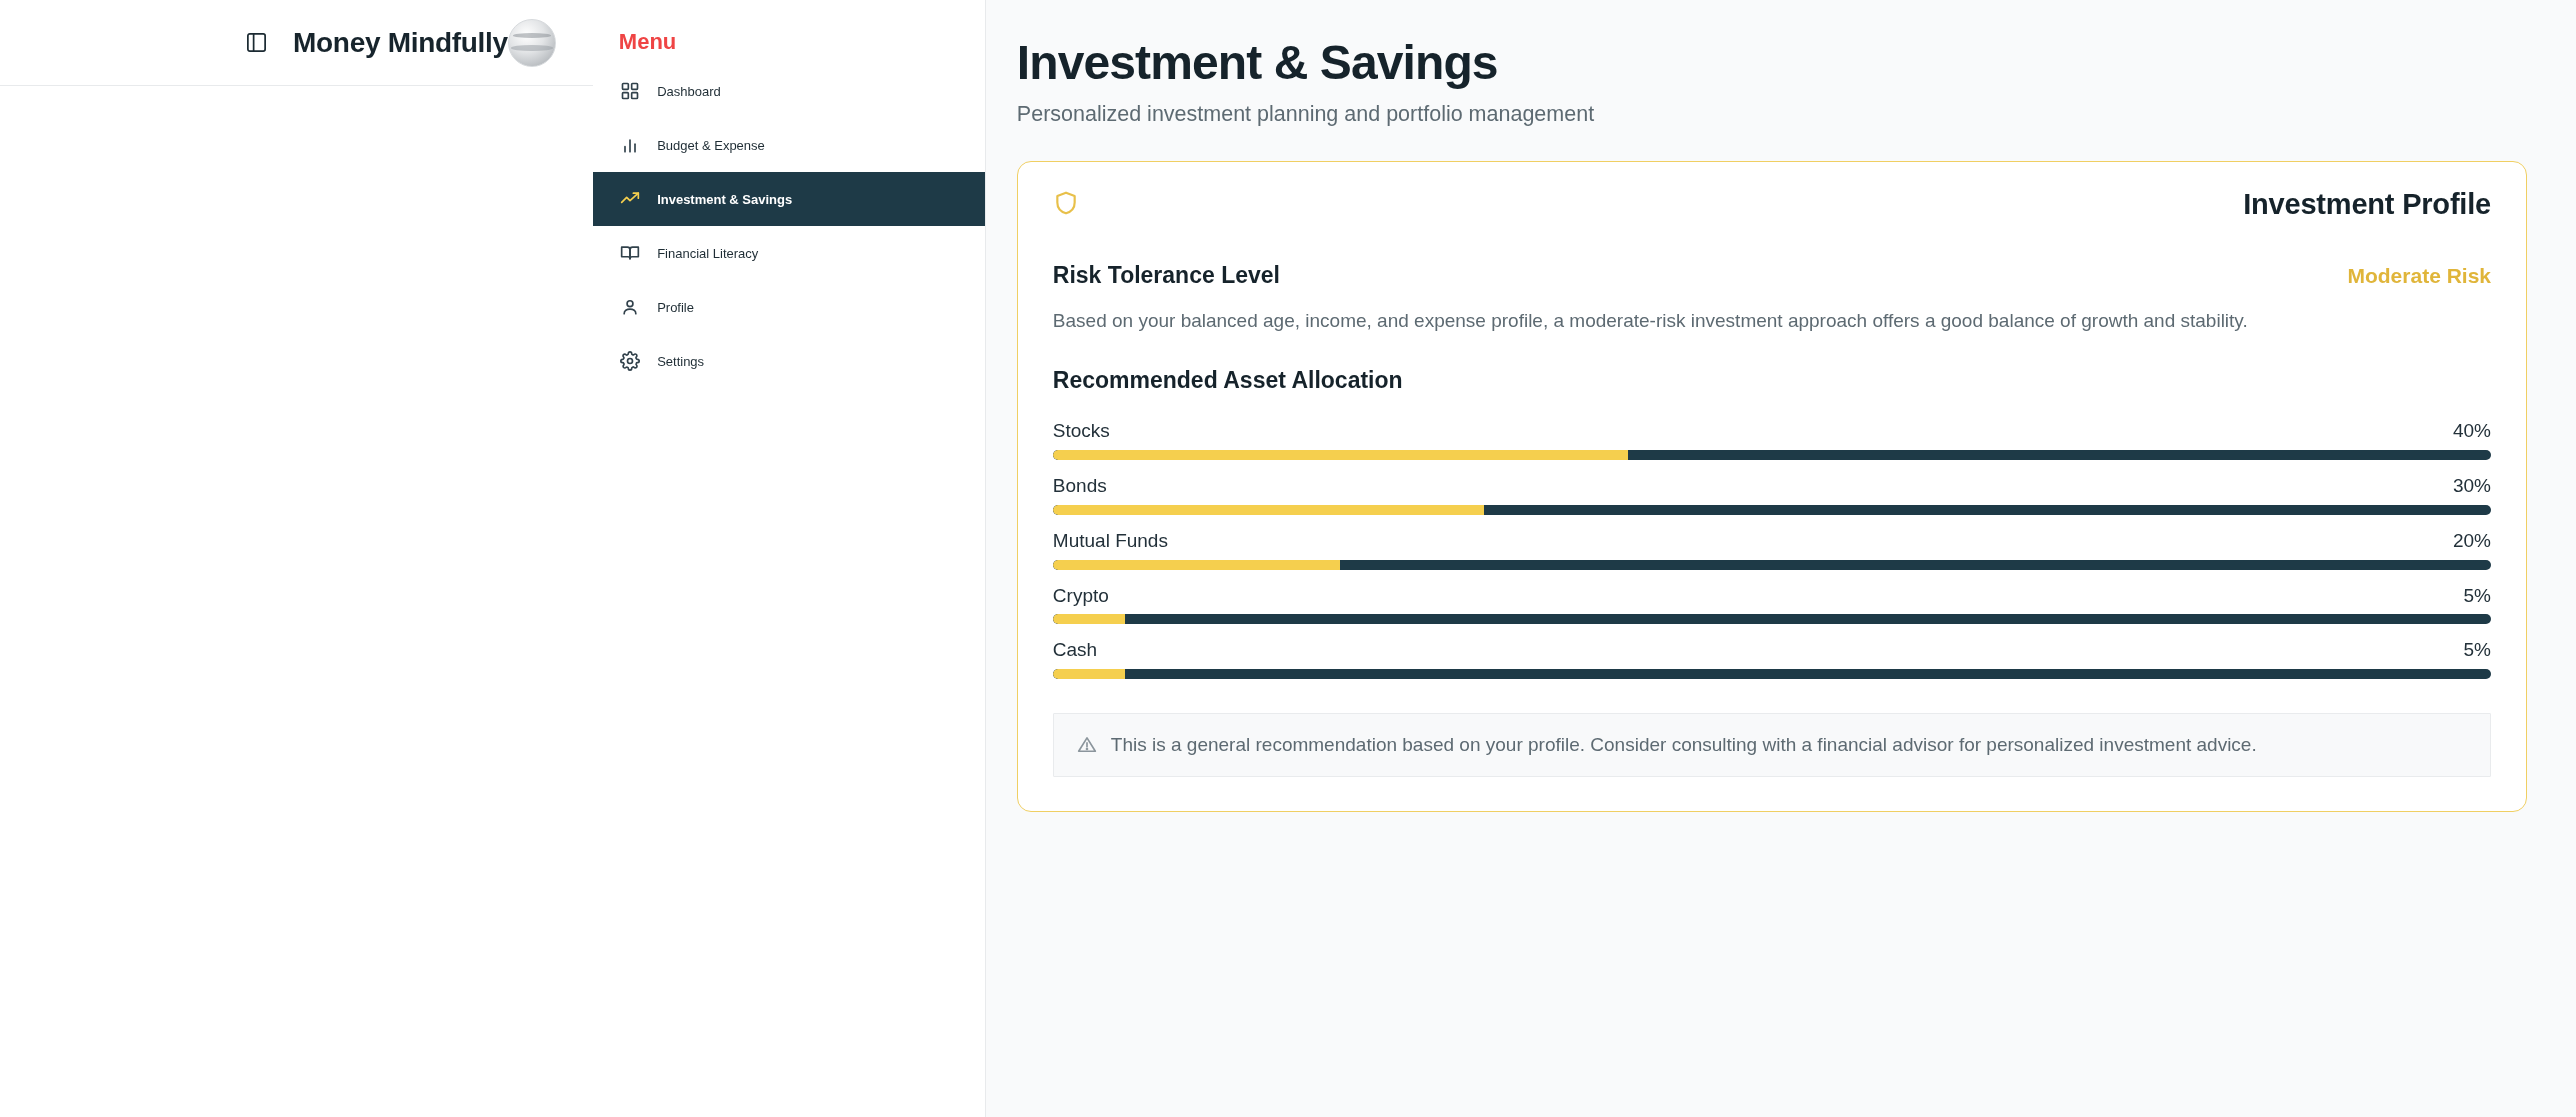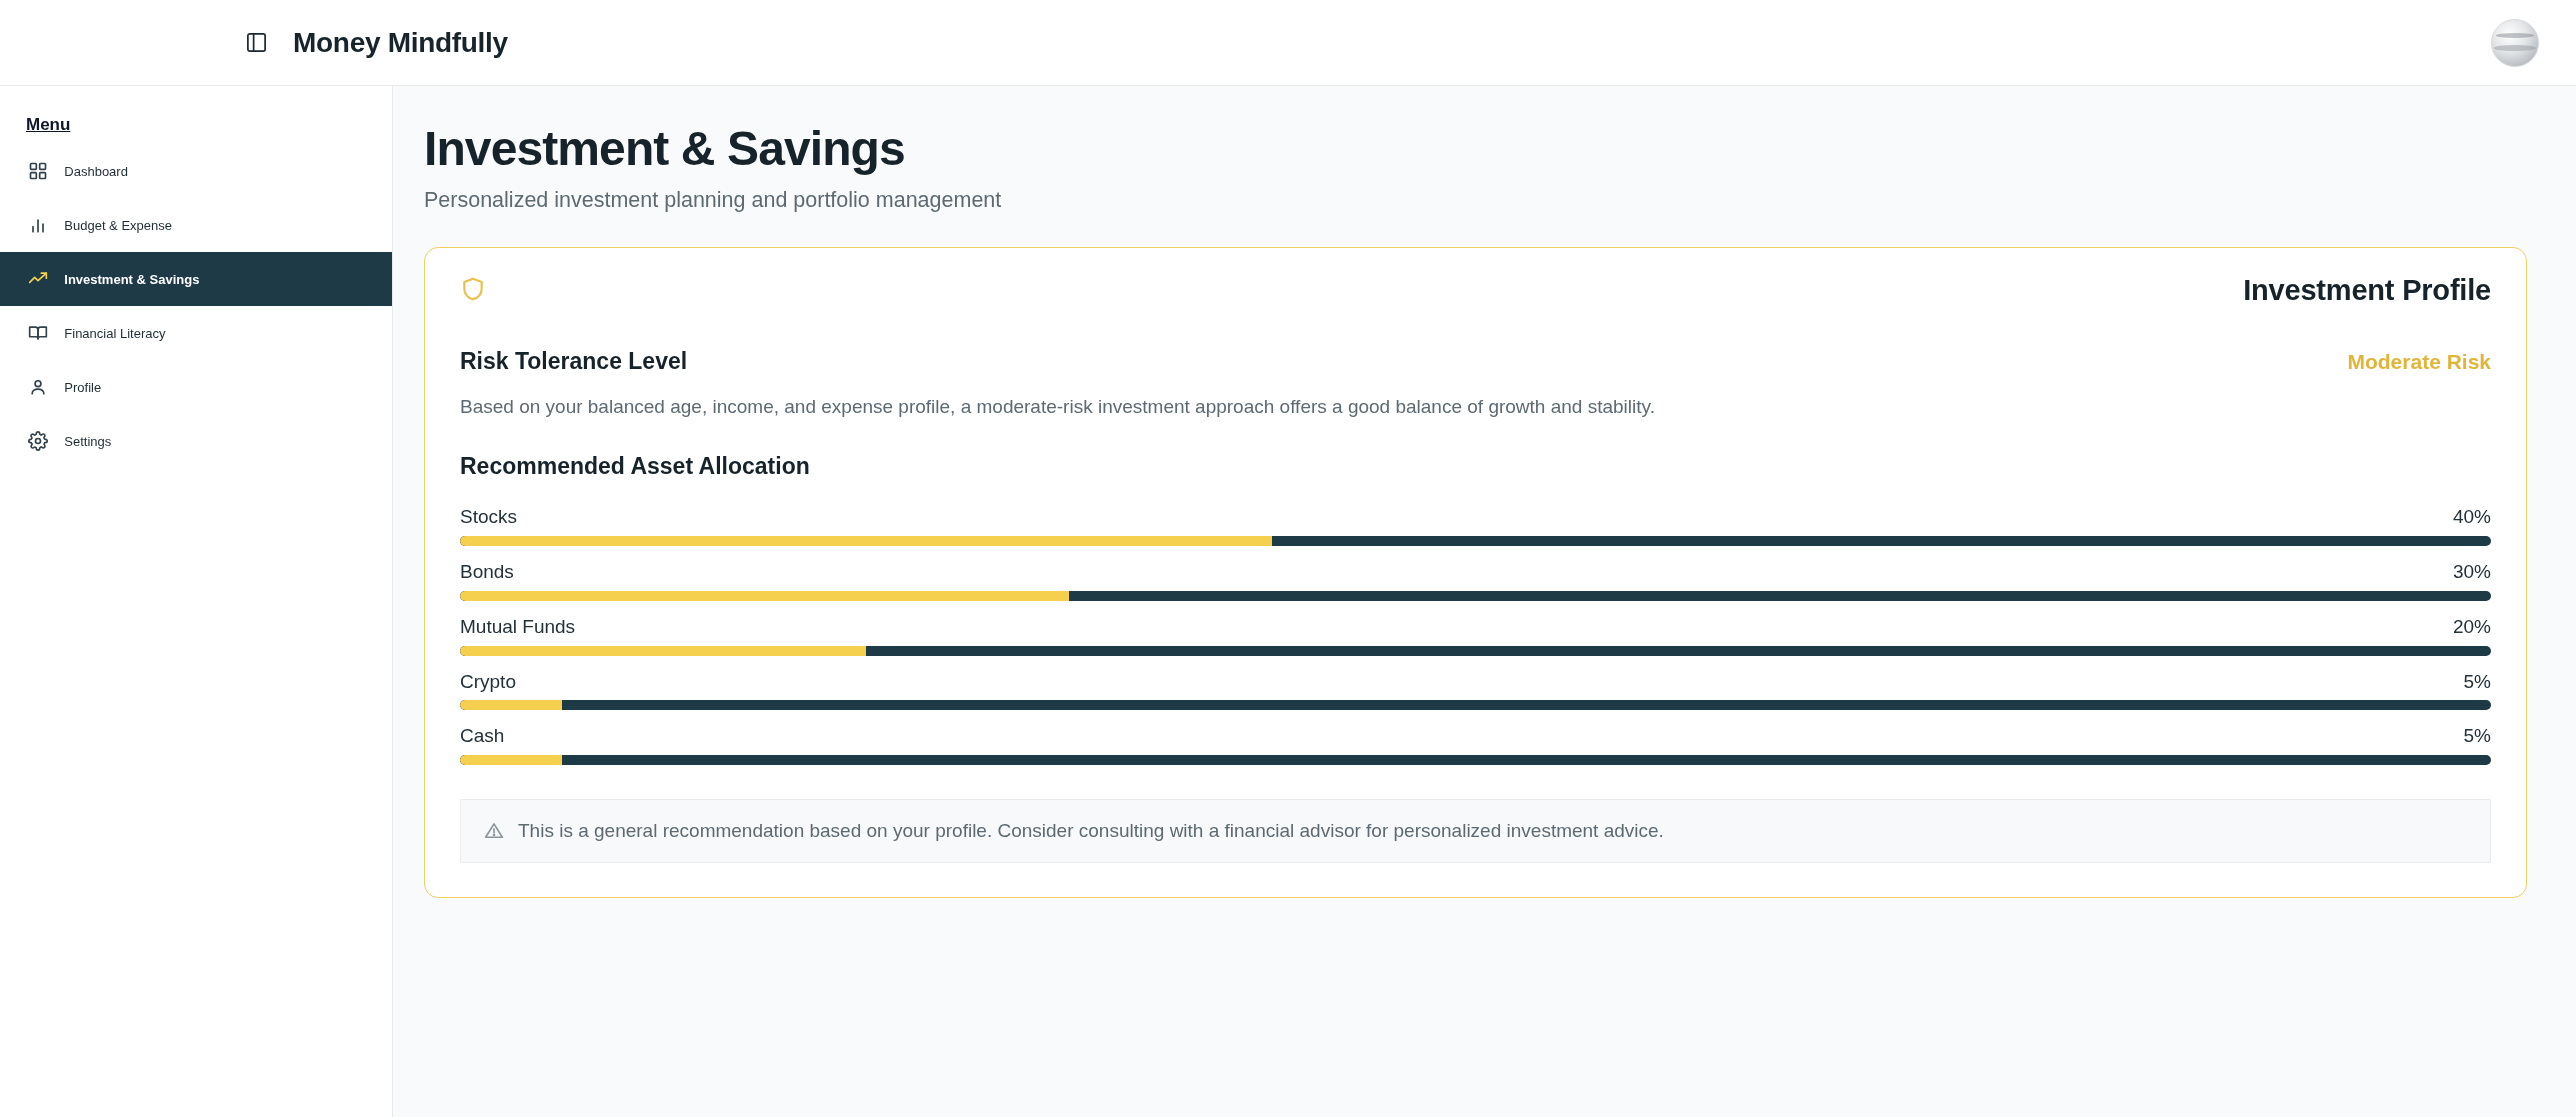--- a/index.html
+++ b/index.html
@@ -4,21 +4,21 @@
 <style>
   * { box-sizing: border-box; margin: 0; padding: 0; }
   html, body {
     width: 2576px;
     height: 1118px;
     background: #ffffff;
     font-family: "Liberation Sans", sans-serif;
     color: #1b2a32;
     overflow: hidden;
   }
-  .app { display: flex; flex-direction: column; width: 2576px; height: 1118px; }
+  .app { display: flex; flex-direction: row; width: 2576px; height: 1118px; }
 
   
   .topbar {
     height: 86px;
     min-height: 86px;
     background: #ffffff;
     border-bottom: 0.8px solid #e8eaec;
     display: flex;
     align-items: center;
     padding: 0 37px 0 0;
@@ -69,25 +69,24 @@
   .body { display: flex; flex: 1; min-height: 0; }
 
   
   .sidebar {
     width: 393px; min-width: 393px;
     background: #ffffff;
     border-right: 0.8px solid #e8eaec;
     padding: 21.5px 0 0 0;
   }
   .menu-label {
-    font-size: 17px;
-    font-weight: bold;
-    color: #0f172a;
+    font-size: 22px;
+    font-weight: bold;
+    color: #ef4444;
     padding: 7.7px 0 9.2px 26px;
-    text-decoration: underline;
   }
   .nav-item {
     display: flex;
     align-items: center;
     gap: 15.3px;
     height: 54px;
     padding: 0 23px 0 26px;
     font-size: 13px;
     color: #1f2d35;
     cursor: pointer;

